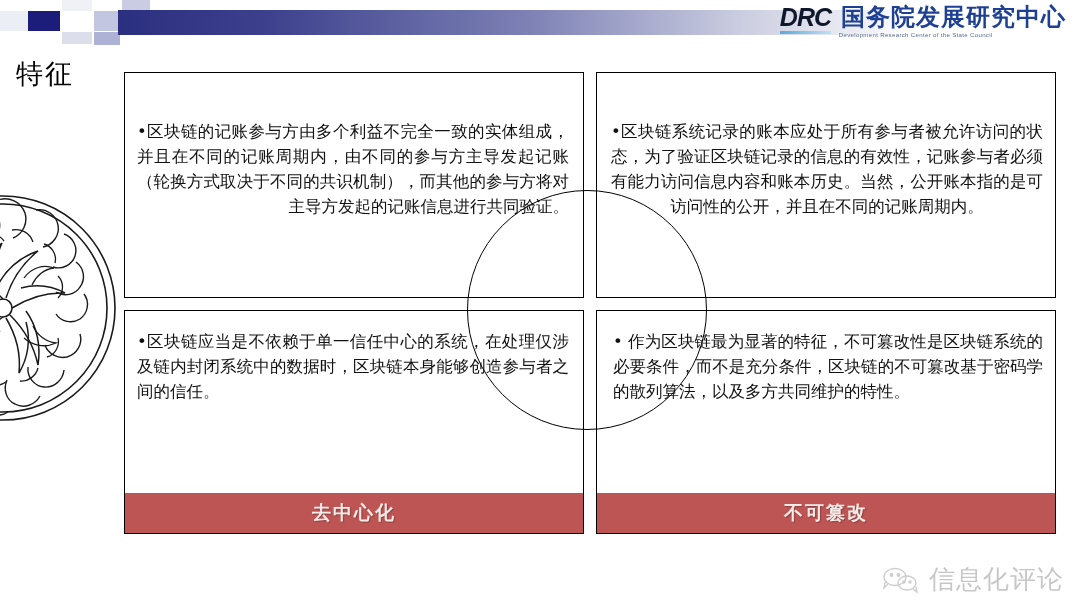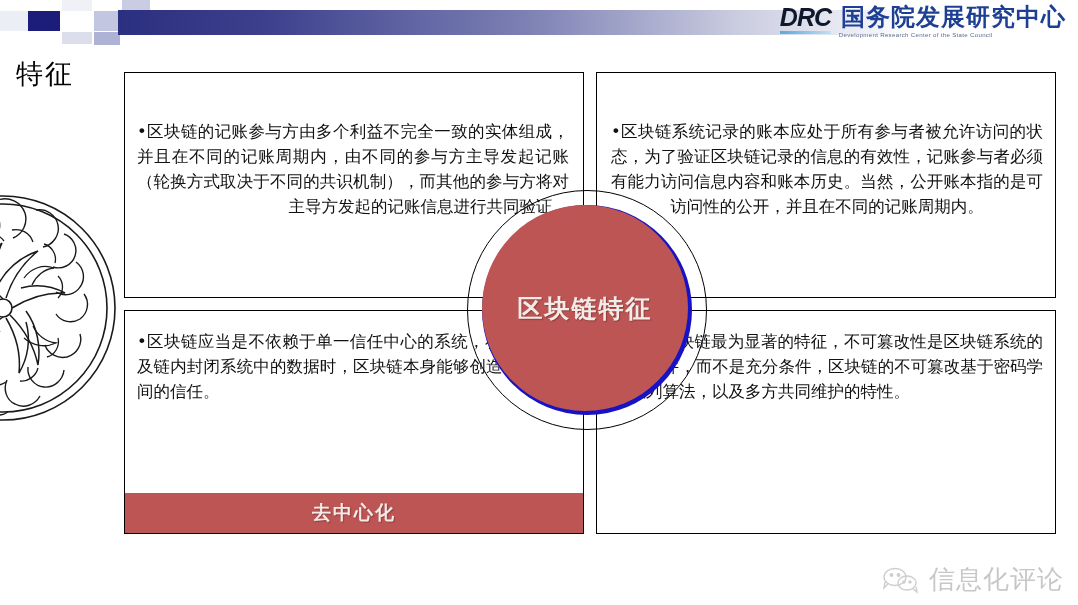--- a/index.html
+++ b/index.html
@@ -302,29 +302,24 @@
     <div class="body-text bt-tr">•区块链系统记录的账本应处于所有参与者被允许访问的状态，为了验证区块链记录的信息的有效性，记账参与者必须有能力访问信息内容和账本历史。当然，公开账本指的是可访问性的公开，并且在不同的记账周期内。</div>
   </div>
 
   <div class="panel p-bl">
     <div class="body-text bt-bl">•区块链应当是不依赖于单一信任中心的系统，在处理仅涉及链内封闭系统中的数据时，区块链本身能够创造参与者之间的信任。</div>
     <div class="bar bar-bottom">去中心化</div>
   </div>
 
   <div class="panel p-br">
     <div class="body-text bt-br">• 作为区块链最为显著的特征，不可篡改性是区块链系统的必要条件，而不是充分条件，区块链的不可篡改基于密码学的散列算法，以及多方共同维护的特性。</div>
+    <div class="bar bar-bottom">不可篡改</div>
   </div>
 
   <div class="ring-outer"></div>
-  <div class="circle-wrap">
-    <div class="circle-blue"></div>
-    <div class="circle-red">
-      <span class="circle-label">区块链特征</span>
-    </div>
-  </div>
 
   <div class="watermark">
     <span class="wm-icon">
       <svg width="40" height="28" viewBox="0 0 40 28" fill="none" stroke="#8a8a8a" stroke-width="1.4">
         <ellipse cx="14" cy="11" rx="11" ry="8.5"></ellipse>
         <path d="M7 18l-4 4 1-6"></path>
         <circle cx="10.5" cy="9" r="1.2" fill="#8a8a8a"></circle>
         <circle cx="17.5" cy="9" r="1.2" fill="#8a8a8a"></circle>
         <ellipse cx="26" cy="17" rx="9" ry="7"></ellipse>
         <path d="M32 23l4 3-1-5"></path>

